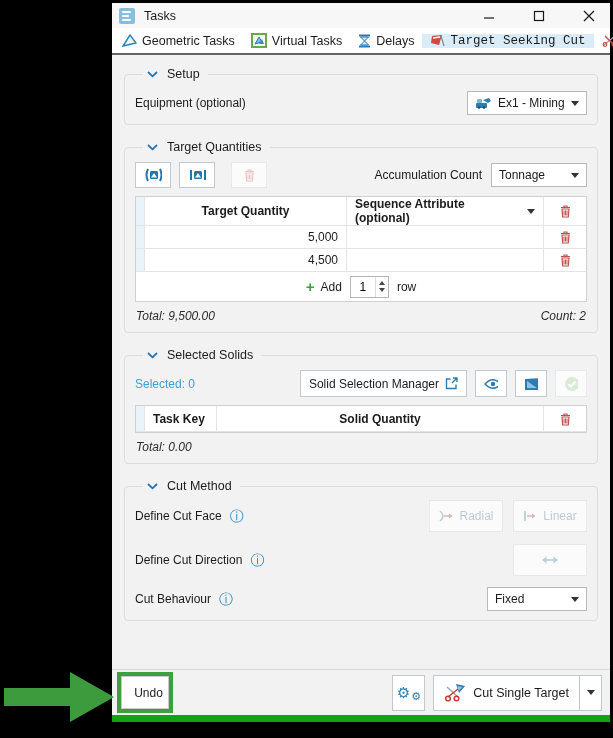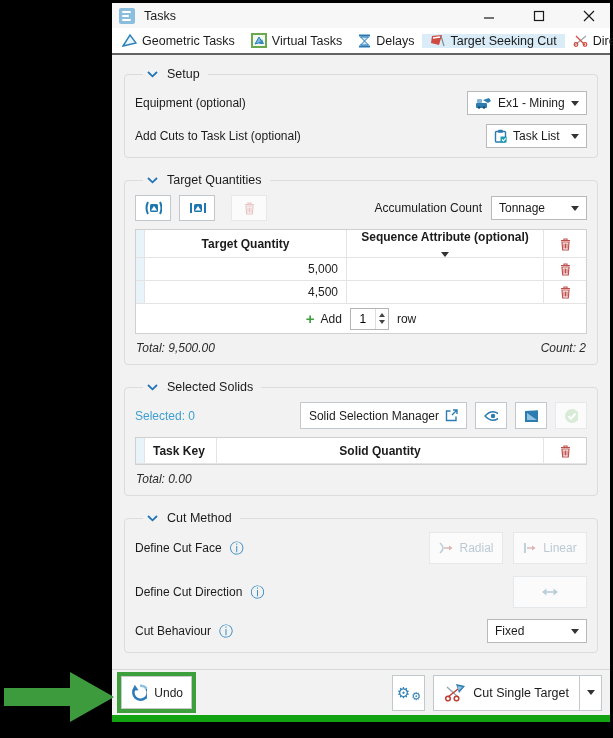--- a/index.html
+++ b/index.html
@@ -24,21 +24,21 @@
   .app-icon i:nth-child(1){ width:9px; } .app-icon i:nth-child(2){ width:7px; } .app-icon i:nth-child(3){ width:9px; }
   .title-text { margin-left:9px; font-size:12.5px; }
   .win-controls { margin-left:auto; display:flex; align-items:center; gap:36px; padding-right:4px; }
   .win-btn { width:14px; height:14px; display:flex; align-items:center; justify-content:center; }
   
   .tabbar {
     height:27px; background:#fff; display:flex; align-items:center;
     border-bottom:2px solid #636363; flex:0 0 auto; padding-left:2px;
   }
   .tab { display:flex; align-items:center; gap:5px; padding:0 8px; white-space:nowrap; font-size:12.5px; }
-  .tab.selected { background:#d9ecf8; }
+  .tab.selected { background:#d9ecf8;font-family:Liberation Mono, monospace; }
   
   .content { flex:1 1 auto; padding:12px 10px 0; overflow:hidden; }
   fieldset.group {
     border:1px solid #dcdcdc; border-radius:4px; margin:0 2px 15px; padding:1px 10px 9px;
     background:transparent;
   }
   legend.group-legend { display:flex; align-items:center; gap:9px; margin-left:8px; padding:0 8px 0 4px; }
   .legend-label { font-size:12.5px; }
   .row { display:flex; align-items:center; justify-content:space-between; margin-top:9px; }
   
@@ -61,21 +61,21 @@
   .accum .select { width:96px; justify-content:space-between; }
   .dtable { border:1px solid #d0d0d0; background:#fff; margin-top:8px; }
   .t-row { display:grid; align-items:stretch; }
   .tq-grid { grid-template-columns:9px 202px 1fr 42px; }
   .ss-grid { grid-template-columns:9px 72px 1fr 42px; }
   .cell { border-right:1px solid #e4e4e4; border-bottom:1px solid #e4e4e4; display:flex; align-items:center; padding:0 8px; min-height:23px; }
   .t-head .cell { min-height:26px; font-weight:bold; justify-content:center; }
   .cell.sel { background:#e9f3fa; padding:0; }
   .cell.num { justify-content:flex-end; }
   .cell.del { justify-content:center; border-right:none; padding:0; }
-  .cell.seqh { gap:8px;flex-direction:column; }
+  .cell.seqh { gap:8px; }
   .t-addrow { display:flex; align-items:center; justify-content:center; gap:6px; min-height:29px; }
   .plus { color:#3f9e3f; font-weight:bold; font-size:15px; line-height:1; }
   .spinner { display:inline-flex; border:1px solid #b5b5b5; background:#fff; height:22px; margin:0 2px; }
   .spinner input { width:24px; border:none; outline:none; text-align:center; font:inherit; padding:0; background:transparent; }
   .spin-btns { display:flex; flex-direction:column; justify-content:center; gap:3px; padding:0 3px; border-left:1px solid #ddd; }
   .spin-up { width:0; height:0; border-left:3.5px solid transparent; border-right:3.5px solid transparent; border-bottom:4px solid #444; }
   .spin-down { width:0; height:0; border-left:3.5px solid transparent; border-right:3.5px solid transparent; border-top:4px solid #444; }
   .totals { display:flex; justify-content:space-between; font-style:italic; color:#2b2b2b; margin-top:7px; padding:0 1px; }
   
   .link-blue { color:#3f9ed2; }
@@ -84,21 +84,21 @@
   .cm-label { display:flex; align-items:center; gap:8px; }
   .info-glyph { color:#2e86c1; font-size:14px; line-height:1; font-style:normal; }
   .cm-buttons { display:flex; gap:10px; }
   .cm-btn { width:74px; height:32px; }
   
   .footer {
     flex:0 0 46px; border-top:1px solid #d8d8d8; background:#f2f2f2;
     display:flex; align-items:center; padding:0 8px 0 5px;
   }
   .undo-highlight { border:4px solid #3da03d; display:inline-block; }
-  .undo-btn { height:33px; width:71px; gap:7px; border-color:#c9c9c9; }
+  .undo-btn { height:33px; width:48px; gap:7px; border-color:#c9c9c9; }
   .footer-right { margin-left:auto; display:flex; align-items:center; gap:8px; }
   .gears-btn { width:33px; height:36px; position:relative; }
   .gear-big { color:#2e7fb5; font-size:15px; line-height:1; }
   .gear-small { color:#2e7fb5; font-size:11px; line-height:1; margin:8px 0 0 -5px; }
   .split-btn { display:flex; height:36px; }
   .split-main { display:flex; align-items:center; gap:7px; background:#fff; border:1px solid #c3c8cc; padding:0 10px; font-size:12.5px; }
   .split-caret { width:22px; background:#fff; border:1px solid #c3c8cc; border-left:none; display:flex; align-items:center; justify-content:center; }
   .green-bar { flex:0 0 7px; background:#12a312; }
   
   .callout-arrow { position:absolute; left:4px; top:670px; }
@@ -192,33 +192,20 @@
             <rect x="1" y="6" width="11" height="5" rx="1" fill="#2d7cb0"></rect>
             <rect x="2" y="2" width="5" height="4" rx="1" fill="#7fb4d6"></rect>
             <path d="M8 3 L14 1 L16 4 L13 6 Z" fill="#2d7cb0"></path>
             <circle cx="4" cy="10.5" r="1.3" fill="#174e73"></circle>
               <circle cx="9" cy="10.5" r="1.3" fill="#174e73"></circle>
           </svg>
           <span>Ex1 - Mining</span>
           <span class="caret-down" style="margin-left:auto"></span>
         </span>
       </div>
-      <div class="row">
-        <span>Add Cuts to Task List (optional)</span>
-        <span class="select" style="width:101px">
-          <svg width="13" height="14">
-            <rect x="1.5" y="2.5" width="10" height="10.5" rx="1" fill="#fff" stroke="#2d7cb0" stroke-width="1.4"></rect>
-            <rect x="4" y="0.8" width="5" height="3" rx="1" fill="#2d7cb0"></rect>
-            <rect x="6.5" y="7.5" width="6" height="6" fill="#1b9bb5"></rect>
-            <path d="M8 10.5 l1.4 1.4 l2.3 -2.6" stroke="#fff" stroke-width="1.1" fill="none"></path>
-          </svg>
-          <span>Task List</span>
-          <span class="caret-down" style="margin-left:auto"></span>
-        </span>
-      </div>
     </fieldset>
 
     <fieldset class="group">
       <legend class="group-legend">
         <svg width="11" height="7">
             <path d="M1 1 L5.5 5.3 L10 1" stroke="#2273b8" stroke-width="1.8" fill="none"></path>
           </svg>
         <span class="legend-label">Target Quantities</span>
       </legend>
 

